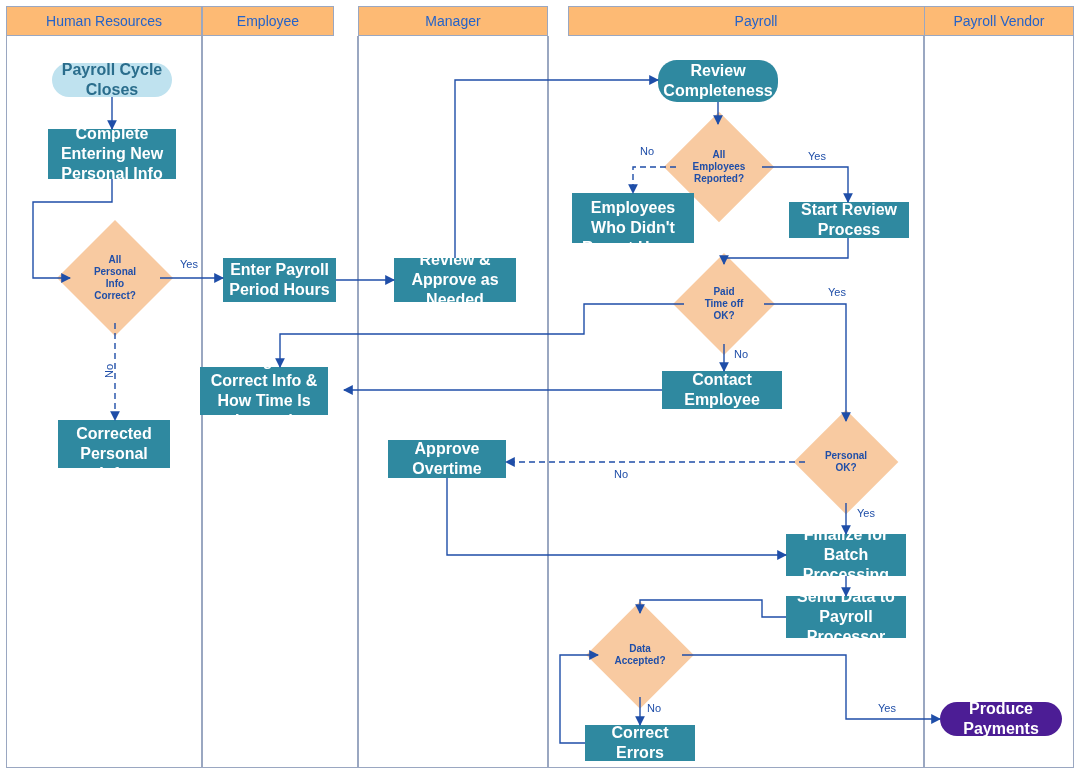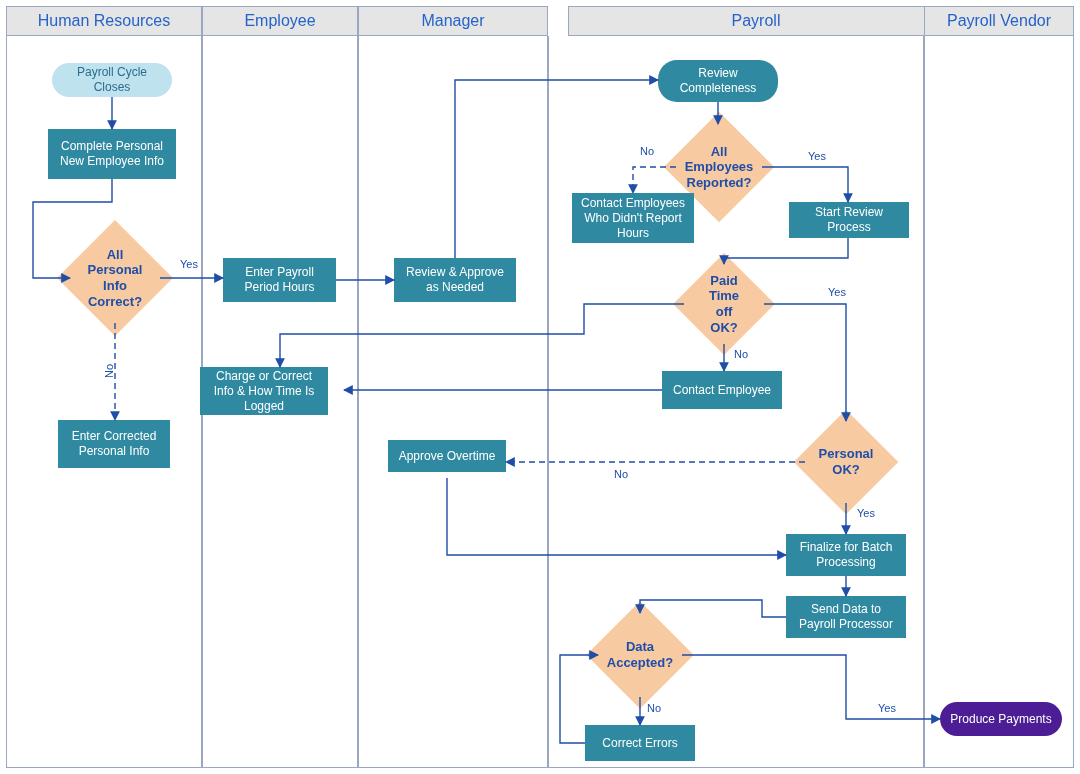--- a/index.html
+++ b/index.html
@@ -10,40 +10,40 @@
     height: 774px;
     position: relative;
     overflow: hidden;
   }
   .lane-header {
     position: absolute;
     top: 6px;
     height: 30px;
     border: 1px solid #9aa7c1;
     color: #2563c9;
-    font-size: 16px;
+    font-size: 14px;
     display: flex;
     align-items: center;
     justify-content: center;
-    background: #e5e5e5;
+    background: #fdba74;
     box-sizing: border-box;
   }
   .lane-body {
     position: absolute;
     top: 36px;
     bottom: 6px;
     border: 1px solid #9aa7c1;
     border-top: none;
     box-sizing: border-box;
   }
   .node {
     position: absolute;
     color: #fff;
-    font-size: 12px;
-    font-weight: 400;
+    font-size: 16px;
+    font-weight: 700;
     display: flex;
     align-items: center;
     justify-content: center;
     text-align: center;
     padding: 6px;
     box-sizing: border-box;
     line-height: 1.25;
   }
   .process { background: #2f89a0; }
   .start   { background: #bfe2ef; color: #2a6d8c; border-radius: 18px; }
@@ -58,21 +58,21 @@
     transform: rotate(45deg);
     transform-origin: center;
   }
   .decision .dlabel {
     position: absolute;
     inset: 0;
     display: flex;
     align-items: center;
     justify-content: center;
     color: #1f4ea8;
-    font-size: 13px;
+    font-size: 10px;
     font-weight: 600;
     text-align: center;
     padding: 14px;
     line-height: 1.2;
   }
   .edge-label {
     position: absolute;
     font-size: 11px;
     color: #1f4ea8;
     background: transparent;
@@ -85,44 +85,44 @@
     pointer-events: none;
   }
   .conn { stroke: #1f4ea8; stroke-width: 1.4; fill: none; }
   .dash { stroke-dasharray: 6 4; }
   marker#arrow path { fill: #1f4ea8; }
 </style>
 </head>
 <body>
 
 <div class="lane-header" style="left:6px;width:196px;">Human Resources</div>
-<div class="lane-header" style="left:202px;width:156px;">Employee</div>
+<div class="lane-header" style="left:202px;width:132px;">Employee</div>
 <div class="lane-header" style="left:358px;width:190px;">Manager</div>
 <div class="lane-header" style="left:548px;width:376px;margin-left:20px;">Payroll</div>
 <div class="lane-header" style="left:924px;width:150px;">Payroll Vendor</div>
 
 <div class="lane-body" style="left:6px;width:196px;"></div>
 <div class="lane-body" style="left:202px;width:156px;"></div>
 <div class="lane-body" style="left:358px;width:190px;"></div>
 <div class="lane-body" style="left:548px;width:376px;"></div>
 <div class="lane-body" style="left:924px;width:150px;"></div>
 
 <div class="node start" style="left:52px;top:63px;width:120px;height:34px;">Payroll Cycle Closes</div>
-<div class="node process" style="left:48px;top:129px;width:128px;height:50px;">Complete Personal New Employee Info</div>
+<div class="node process" style="left:48px;top:129px;width:128px;height:50px;">Complete Entering New Personal Info</div>
 <div class="decision" style="left:74px;top:237px;width:82px;height:82px;">
   <div class="diamond"></div>
     <div class="dlabel">All Personal Info Correct?</div>
 </div>
 <div class="node process" style="left:58px;top:420px;width:112px;height:48px;">Enter Corrected Personal Info</div>
 
 <div class="node process" style="left:223px;top:258px;width:113px;height:44px;">Enter Payroll Period Hours</div>
 <div class="node process" style="left:200px;top:367px;width:128px;height:48px;">Charge or Correct Info &amp; How Time Is Logged</div>
 
 <div class="node process" style="left:394px;top:258px;width:122px;height:44px;">Review &amp; Approve as Needed</div>
-<div class="node process" style="left:388px;top:440px;width:118px;height:32px;">Approve Overtime</div>
+<div class="node process" style="left:388px;top:440px;width:118px;height:38px;">Approve Overtime</div>
 
 <div class="node process" style="left:658px;top:60px;width:120px;height:42px;border-radius:19px;">Review Completeness</div>
 <div class="decision" style="left:680px;top:128px;width:78px;height:78px;">
   <div class="diamond"></div>
     <div class="dlabel">All Employees Reported?</div>
 </div>
 <div class="node process" style="left:572px;top:193px;width:122px;height:50px;">Contact Employees Who Didn't Report Hours</div>
 <div class="node process" style="left:789px;top:202px;width:120px;height:36px;">Start Review Process</div>
 <div class="decision" style="left:688px;top:268px;width:72px;height:72px;">
   <div class="diamond"></div>

